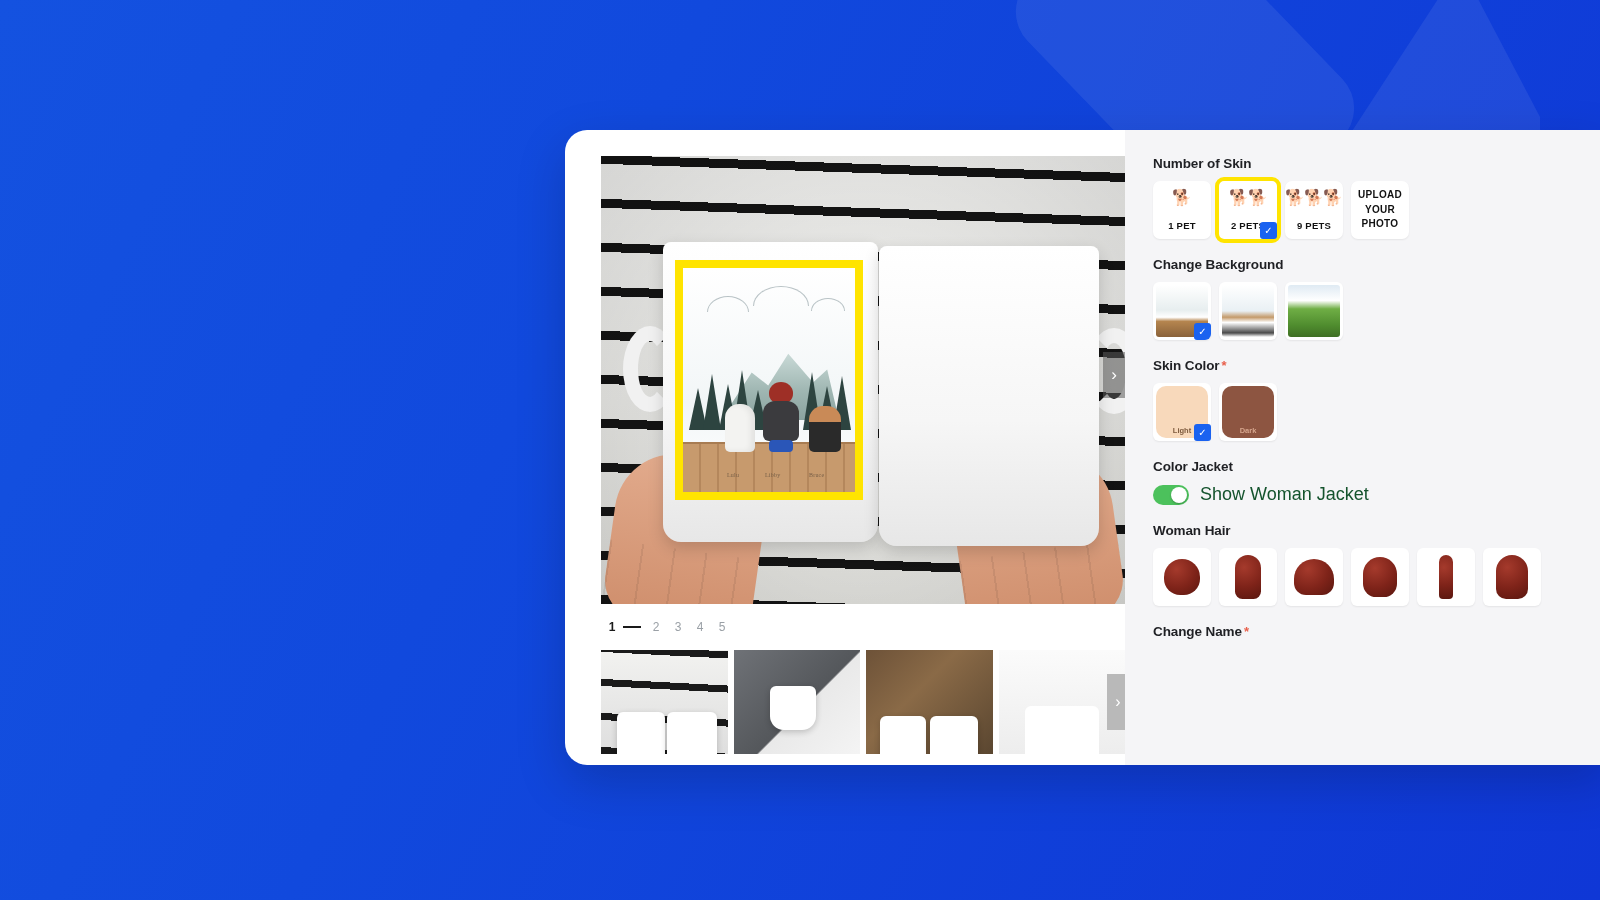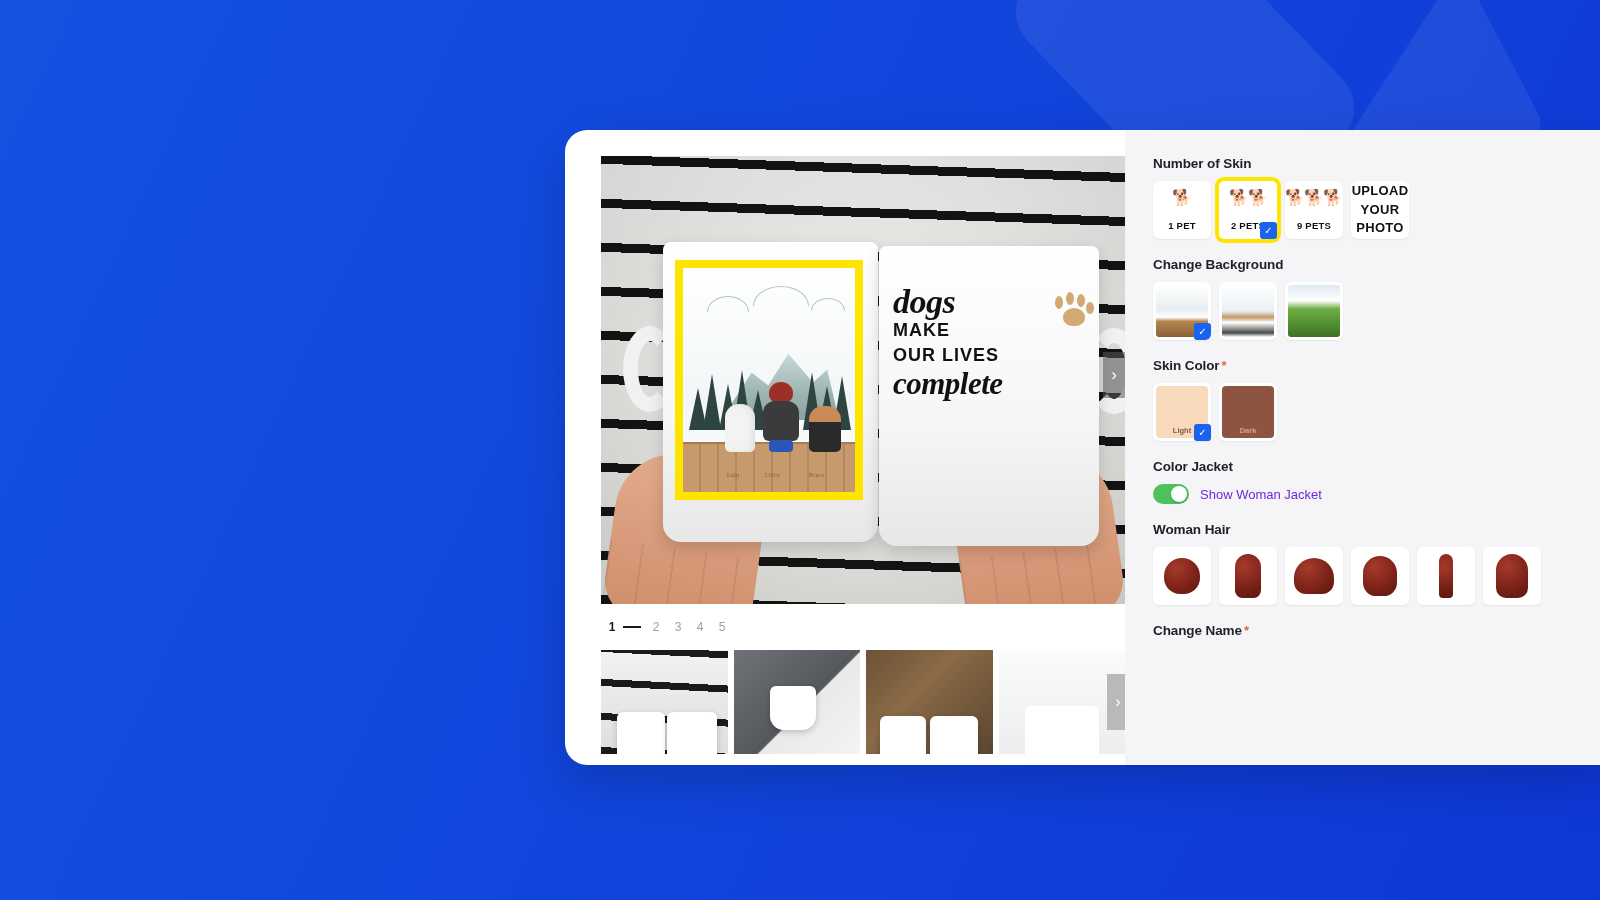--- a/index.html
+++ b/index.html
@@ -188,50 +188,50 @@
     display:flex; flex-direction:column; align-items:center; justify-content:center;
     cursor:pointer; box-shadow: 0 1px 2px rgba(0,0,0,0.07);
   }
   .swatch.sel { outline: 4px solid #ffe400; outline-offset: 0px; border-radius: 5px; }
   .check {
     position:absolute; right:0px; bottom:0px; width: 17px; height: 17px; background:#1a62f0;
     color:#fff; font-size: 10px; line-height: 17px; text-align:center; border-radius: 3px;
   }
   .pet-ico { font-size: 16px; color:#111; line-height:1; letter-spacing:-1px; }
   .pet-txt { font-size: 9.5px; font-weight:700; color:#111; margin-top:14px; letter-spacing:0.2px; }
-  .upload-txt { font-size: 13px; font-weight:700; color:#111; text-align:center; line-height:1.45;
+  .upload-txt { font-size: 10px; font-weight:700; color:#111; text-align:center; line-height:1.45;
                 letter-spacing:0.3px; }
 
   
   .bg-sw { width: 58px; height: 58px; border-radius:6px; overflow:hidden; position:relative;
            background:#fff; padding:3px; cursor:pointer; box-shadow:0 1px 2px rgba(0,0,0,.07);}
   .bg-inner { width:100%; height:100%; position:relative; overflow:hidden; border-radius:3px;}
   .bg1 { background: linear-gradient(180deg,#ffffff 0%,#e7eeef 48%,#ffffff 62%,#b5854f 70%,#8a623a 100%); }
   .bg2 { background: linear-gradient(180deg,#ffffff 0%,#e9f0f4 50%,#c49a6a 62%,#ffffff 72%,#4a4a4a 92%,#ffffff 100%); }
   .bg3 { background: linear-gradient(180deg,#dfeaf3 0%,#ffffff 30%,#6fae45 46%,#4f8c2e 78%,#3f6f24 100%); }
 
   
   .skin-sw { width: 58px; height: 58px; border-radius:6px; position:relative;
              background:#fff; padding:3px; cursor:pointer; box-shadow:0 1px 2px rgba(0,0,0,.07);}
-  .skin-inner { width:100%; height:100%; position:relative; border-radius:4px;
+  .skin-inner { width:100%; height:100%; position:relative; border-radius:10px;
                 display:flex; align-items:flex-end; justify-content:center; }
   .skin-light { background:#f8d9bb; }
   .skin-dark  { background:#8d5541; }
   .skin-txt { font-size: 7.5px; color:#7d5a3d; padding-bottom:3px; font-weight:700; }
   .skin-dark .skin-txt { color:#d6a68e; }
 
   
   .toggle-row { display:flex; align-items:center; gap: 11px; }
   .toggle {
     width: 36px; height: 20px; border-radius: 11px; background:#4CC15C; position:relative;
     cursor:pointer; flex:0 0 auto;
   }
   .toggle .knob { position:absolute; right:2px; top:2px; width:16px; height:16px;
                   background:#fff; border-radius:50%; box-shadow:0 1px 2px rgba(0,0,0,.25); }
-  .toggle-text { font-size: 13px; color:#6d28d9; }
+  .toggle-text { font-size: 18px; color:#14532d; }
 
   
   .hair-row { display:flex; gap: 8px; }
   .hair-sw { width: 58px; height: 58px; background:#fff; border-radius:6px; position:relative;
              overflow:hidden; cursor:pointer; box-shadow:0 1px 2px rgba(0,0,0,.07);
              display:flex; align-items:center; justify-content:center; }
   .hair-shape { background: radial-gradient(circle at 35% 28%, #a53a2c 0%, #7e2319 55%, #5a170f 100%); }
   .h-bun   { width:36px; height:36px; border-radius:50% 50% 45% 45%; }
   .h-long  { width:26px; height:44px; border-radius: 14px 14px 8px 8px; }
   .h-bob   { width:40px; height:36px; border-radius: 20px 20px 12px 12px; }
@@ -297,33 +297,20 @@
                 <div class="pants"></div>
               </div>
               <div class="fig dog-brown"></div>
 
               <div class="petname" style="left:44px;">Lulu</div>
               <div class="petname" style="left:82px;">Libby</div>
               <div class="petname" style="left:126px;">Bruce</div>
             </div>
           </div>
 
-          <div class="quote">
-            <div class="q1">dogs</div>
-            <div class="q2">MAKE</div>
-            <div class="q3">OUR  LIVES</div>
-            <div class="q4">complete</div>
-            <div class="paw">
-              <i style="left:14px;top:16px;width:22px;height:18px;border-radius:50% 50% 45% 45%;"></i>
-              <i style="left:6px;top:4px;width:8px;height:13px;"></i>
-              <i style="left:17px;top:0px;width:8px;height:13px;"></i>
-              <i style="left:28px;top:2px;width:8px;height:13px;"></i>
-              <i style="left:37px;top:10px;width:8px;height:12px;"></i>
-            </div>
-          </div>
         </div>
 
         <div class="hero-arrow">›</div>
       </div>
 
       <div class="pager">
         <div class="num active">1</div>
         <div class="bar"></div>
         <div class="num">2</div>
         <div class="num">3</div>

